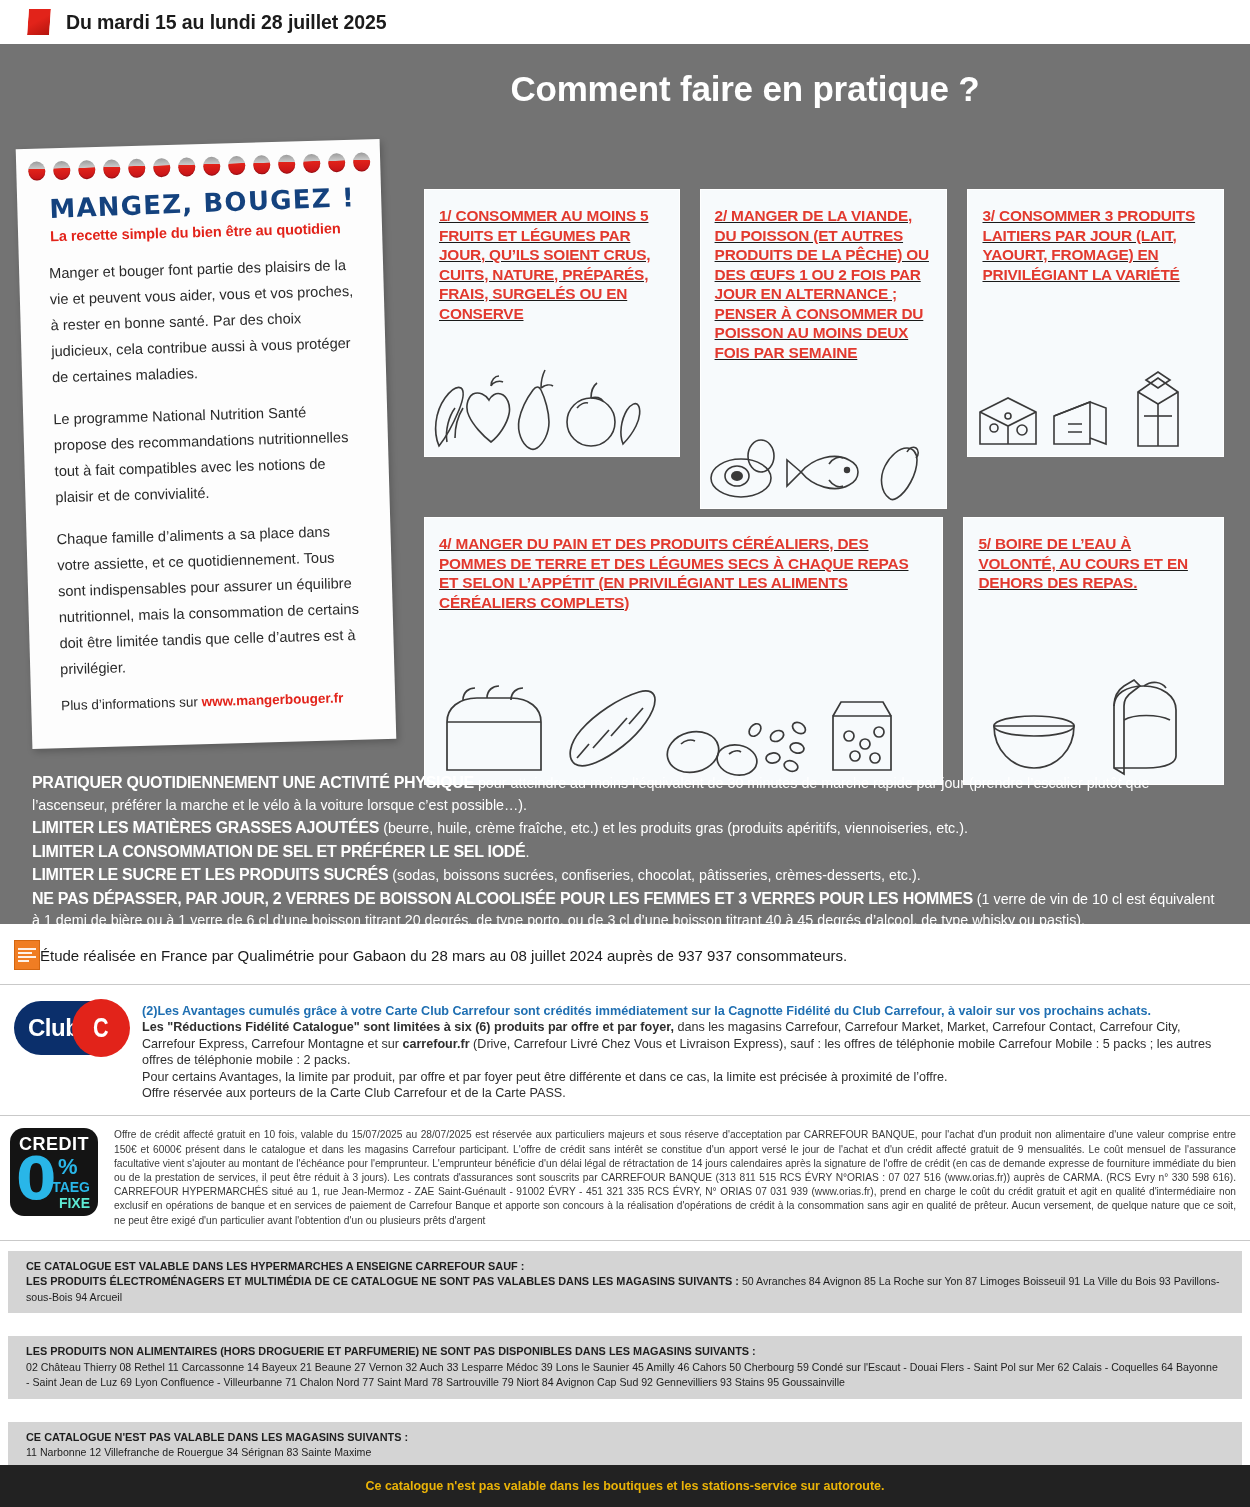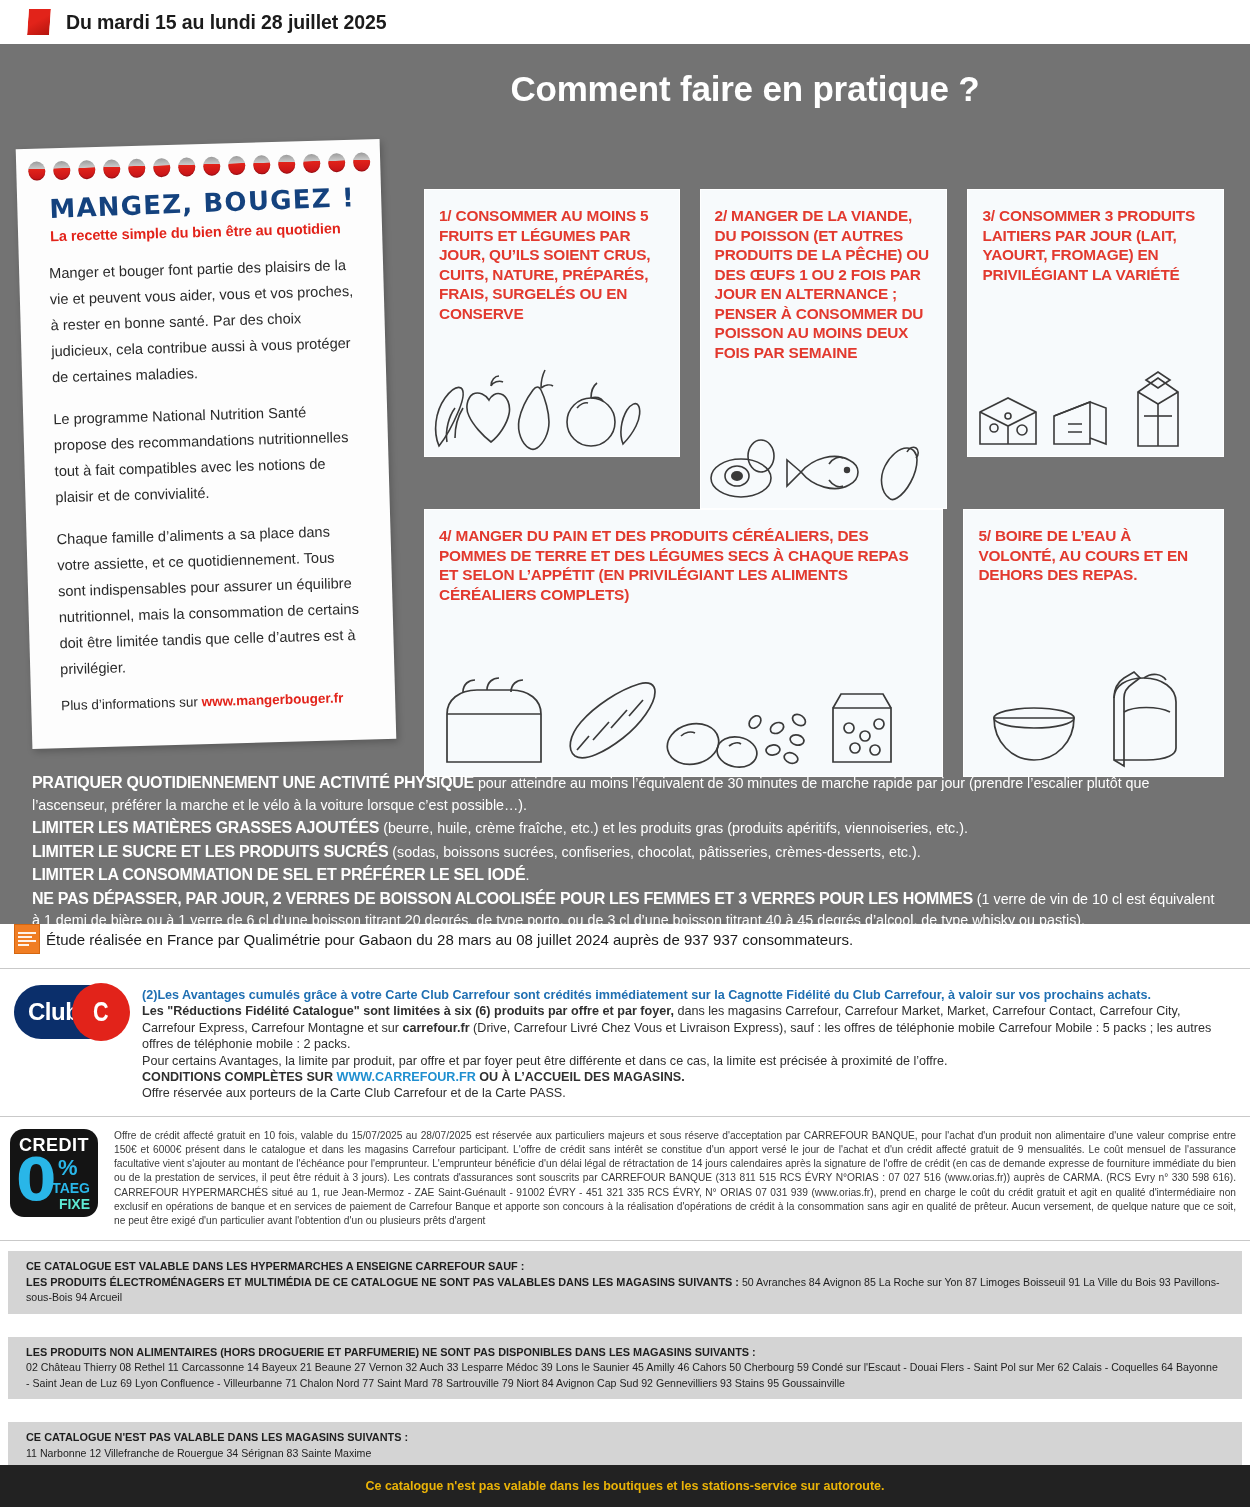--- a/index.html
+++ b/index.html
@@ -98,21 +98,21 @@
     margin-top:8px;
   }
   .note-foot b { color:#e2231a; font-weight:700; }
 
   
   .cards {
     position:absolute;
     left:424px; top:145px;
     width:800px;
   }
-  .card-row { display:flex; gap:20px; margin-bottom:0; }
+  .card-row { display:flex; gap:20px; margin-bottom:8px;text-decoration:underline; }
   .card {
     background:#f7fafc;
     border:1px solid #fff;
     padding:16px 14px 6px 14px;
     position:relative;
     overflow:hidden;
   }
   .card-txt {
     color:#e2392e;
     font-weight:700;
@@ -140,22 +140,22 @@
     margin-bottom:1px;
   }
   .reco-line b {
     font-weight:700;
     font-size:16px;
     letter-spacing:-0.3px;
   }
 
   
   .studynote {
-    display:flex; align-items:center; gap:6px;
-    padding:0 0 14px 14px;
+    display:flex; align-items:center; gap:0;
+    padding:16px 0 14px 14px;
     border-bottom:1px solid #c9c9c9;
   }
   .news-icon {
     width:26px; height:30px;
     background:#f07d23;
     border:1px solid #d4660f;
     display:flex; flex-direction:column; justify-content:center;
     padding:3px;
     gap:2px;
     flex:none;
@@ -416,24 +416,24 @@
   </div>
 
   <div class="reco">
     <div class="reco-line">
       <b>PRATIQUER QUOTIDIENNEMENT UNE ACTIVITÉ PHYSIQUE</b><span> pour atteindre au moins l’équivalent de 30 minutes de marche rapide par jour (prendre l’escalier plutôt que l’ascenseur, préférer la marche et le vélo à la voiture lorsque c’est possible…).</span>
     </div>
     <div class="reco-line">
       <b>LIMITER LES MATIÈRES GRASSES AJOUTÉES</b><span> (beurre, huile, crème fraîche, etc.) et les produits gras (produits apéritifs, viennoiseries, etc.).</span>
     </div>
     <div class="reco-line">
+      <b>LIMITER LA CONSOMMATION DE SEL ET PRÉFÉRER LE SEL IODÉ</b><span>.</span>
+    </div>
+    <div class="reco-line">
       <b>LIMITER LE SUCRE ET LES PRODUITS SUCRÉS</b><span> (sodas, boissons sucrées, confiseries, chocolat, pâtisseries, crèmes-desserts, etc.).</span>
-    </div>
-    <div class="reco-line">
-      <b>LIMITER LA CONSOMMATION DE SEL ET PRÉFÉRER LE SEL IODÉ</b><span>.</span>
     </div>
     <div class="reco-line">
       <b>NE PAS DÉPASSER, PAR JOUR, 2 VERRES DE BOISSON ALCOOLISÉE POUR LES FEMMES ET 3 VERRES POUR LES HOMMES</b><span> (1 verre de vin de 10 cl est équivalent à 1 demi de bière ou à 1 verre de 6 cl d’une boisson titrant 20 degrés, de type porto, ou de 3 cl d’une boisson titrant 40 à 45 degrés d’alcool, de type whisky ou pastis).</span>
     </div>
   </div>
 </div>
 
 <div class="studynote">
   <div class="news-icon">
     <i></i>
@@ -450,23 +450,20 @@
     <div class="cball">
       <span>C</span>
     </div>
   </div>
   <div class="club-txt">
     <div class="blue">(2)Les Avantages cumulés grâce à votre Carte Club Carrefour sont crédités immédiatement sur la Cagnotte Fidélité du Club Carrefour, à valoir sur vos prochains achats.</div>
     <div>
       <span class="bold">Les "Réductions Fidélité Catalogue" sont limitées à six (6) produits par offre et par foyer,</span><span> dans les magasins Carrefour, Carrefour Market, Market, Carrefour Contact, Carrefour City, Carrefour Express, Carrefour Montagne et sur </span><span class="bold">carrefour.fr</span><span> (Drive, Carrefour Livré  Chez Vous et Livraison Express), sauf : les offres de téléphonie mobile Carrefour Mobile : 5 packs ; les autres offres de téléphonie mobile : 2 packs.</span>
     </div>
     <div>Pour certains Avantages, la limite par produit, par offre et par foyer peut être différente et dans ce cas, la limite est précisée à proximité de l’offre.</div>
-    <div class="bold">
-      <span>CONDITIONS COMPLÈTES SUR </span><span class="link">WWW.CARREFOUR.FR</span><span> OU À L’ACCUEIL DES MAGASINS.</span>
-    </div>
     <div>Offre réservée aux porteurs de la Carte Club Carrefour et de la Carte PASS.</div>
   </div>
 </div>
 
 <div class="creditblock">
   <div class="credit-logo">
     <div class="c-credit">CREDIT</div>
     <div class="c-zero">0</div>
     <div class="c-pct">%</div>
     <div class="c-taeg">TAEG</div>

